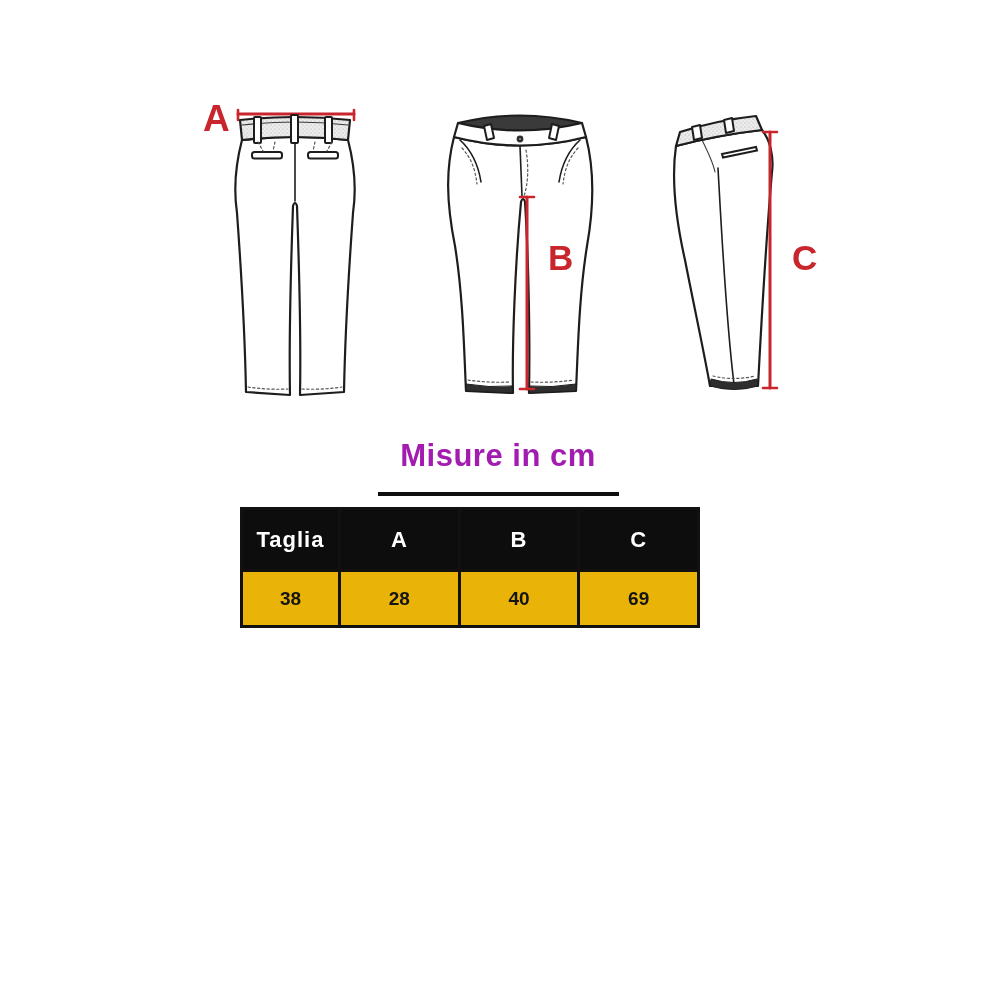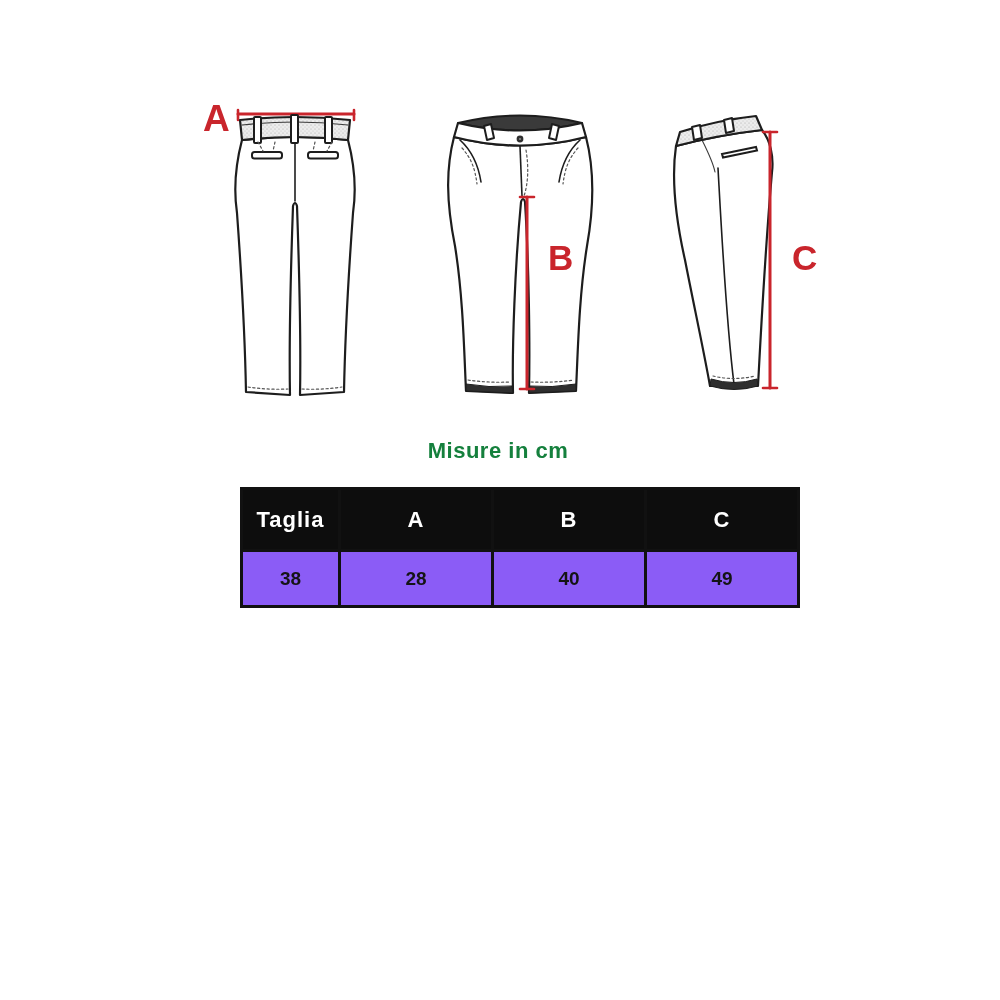--- a/index.html
+++ b/index.html
@@ -18,49 +18,49 @@
     color:var(--accent);
     font-size:35px;
     font-weight:bold;
     line-height:1;
     letter-spacing:0;
   }
   .page-title{
     position:absolute;
     left:358px;top:438px;width:280px;
     text-align:center;
-    font-size:22px;font-weight:bold;color:#15803d;
+    font-size:31px;font-weight:bold;color:#a21caf;
     letter-spacing:0.5px;
   }
   .title-underline{
     position:absolute;
     left:378px;top:492px;width:241px;height:4px;
     background:#0f0f0f;
   }
   table.size-table{
     position:absolute;
-    left:240px;top:487px;width:560px;
+    left:240px;top:507px;width:460px;
     border-collapse:collapse;
     table-layout:fixed;
   }
   table.size-table th, table.size-table td{
     border:3px solid #111111;
     text-align:center;
     vertical-align:middle;
   }
   table.size-table th{
     background:var(--th-bg);
     color:var(--th-fg);
     height:62px;
     font-size:22px;
     font-weight:bold;
     letter-spacing:1px;
   }
   table.size-table td{
-    background:#8b5cf6;
+    background:#eab308;
     color:#141414;
     height:56px;
     font-size:19px;
     font-weight:bold;
   }
   table.size-table col.c-taglia{width:98px;}
   
   .outline{fill:#ffffff;stroke:var(--ink);stroke-width:2.2;stroke-linejoin:round;}
   .lineart{fill:none;stroke:var(--ink);stroke-width:1.6;stroke-linecap:round;}
   .thin{fill:none;stroke:#3c3c3c;stroke-width:1.1;stroke-linecap:round;}
@@ -191,18 +191,18 @@
         <th>A</th>
         <th>B</th>
         <th>C</th>
       </tr>
     </thead>
     <tbody>
       <tr>
         <td>38</td>
         <td>28</td>
         <td>40</td>
-        <td>49</td>
+        <td>69</td>
       </tr>
     </tbody>
   </table>
 
 </div>
 
 </body></html>

